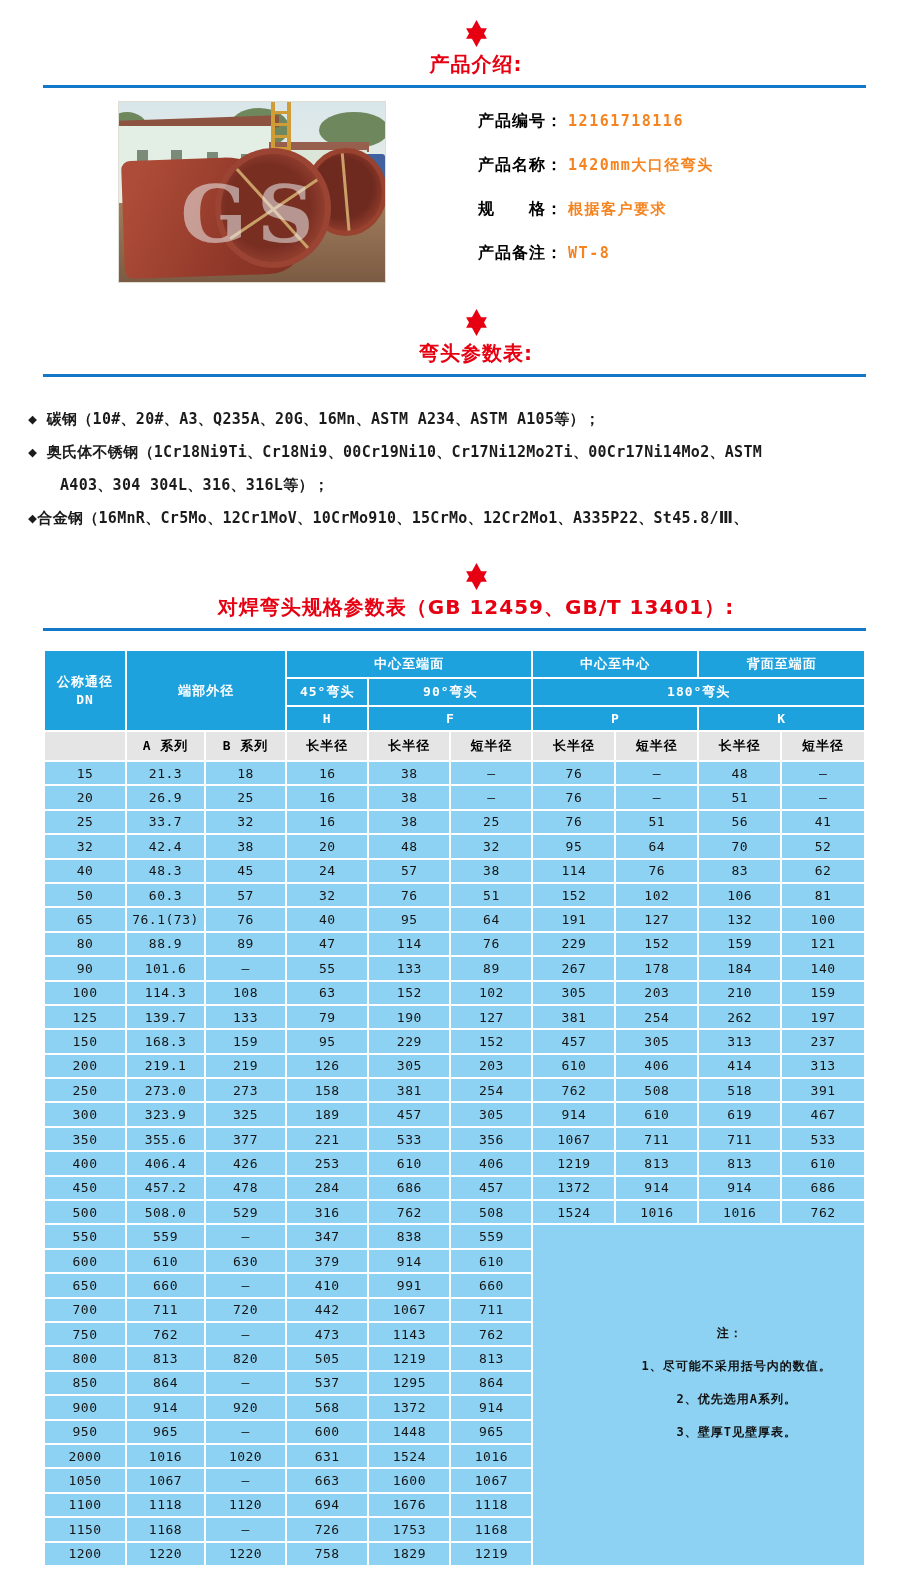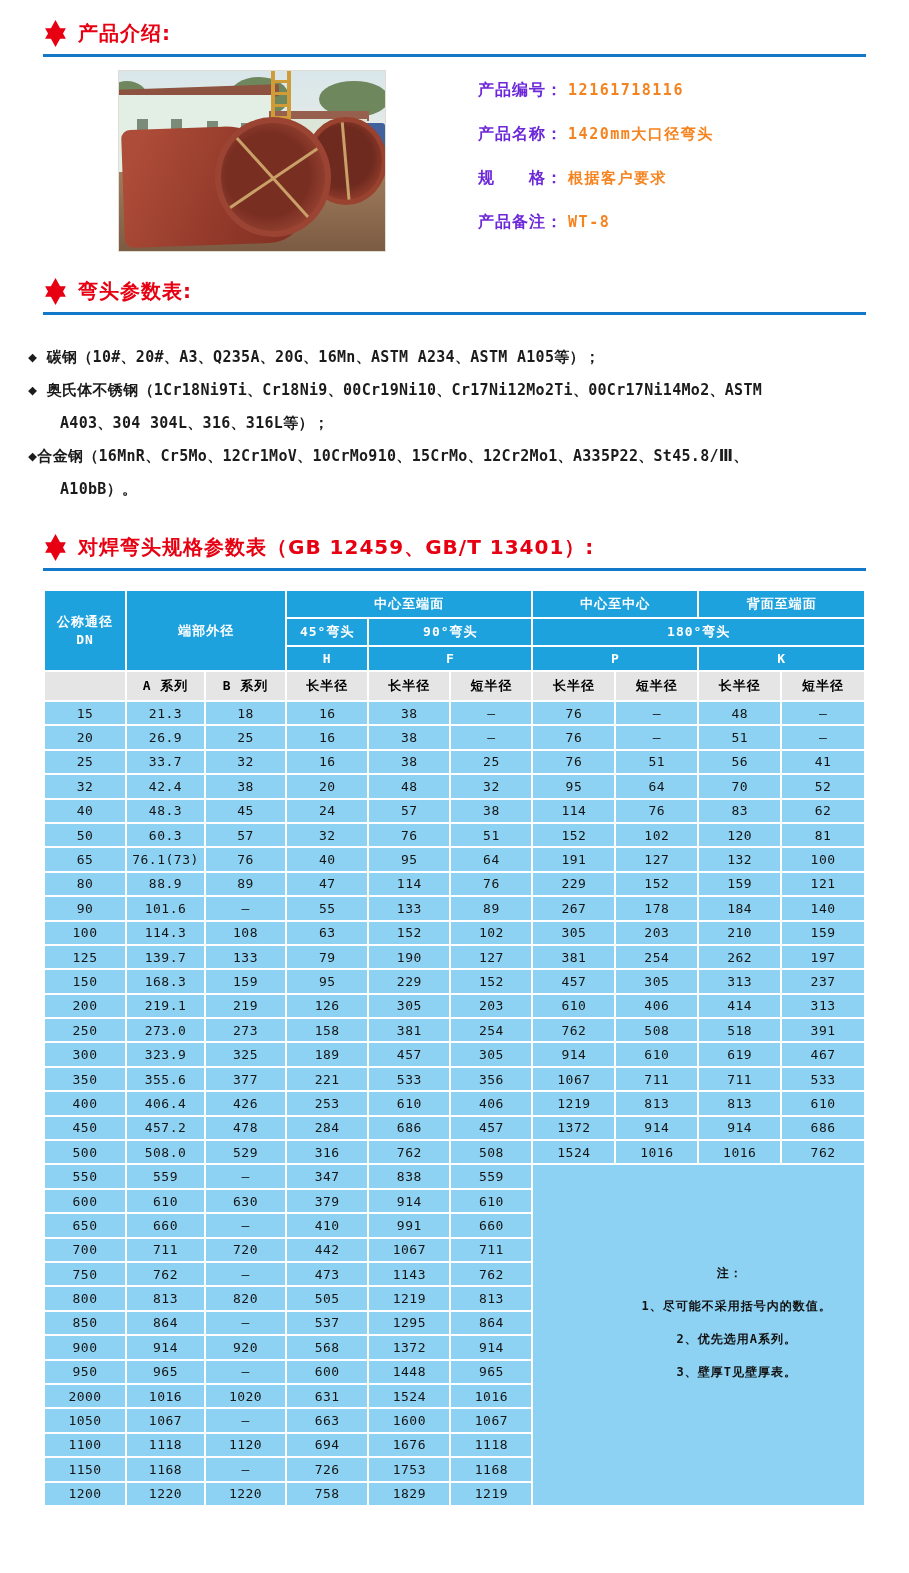--- a/index.html
+++ b/index.html
@@ -3,21 +3,21 @@
 <meta charset="utf-8">
 <style>
   html,body { margin:0; padding:0; }
   body {
     width:909px; min-height:1573px; background:#ffffff;
     font-family:"DejaVu Sans","Liberation Sans",sans-serif;
     color:#1b1b1b;
   }
 
   
-  .section-header { display:flex; align-items:center; gap:10px; margin-left:43px; }
+  .section-header { display:flex; align-items:center; gap:4px; margin-left:43px;flex-direction:column; }
   .star-icon { width:25px; height:27px; flex:0 0 auto; }
   .section-title {
     color:#e60012; font-size:20px; font-weight:bold; letter-spacing:1px;
     font-family:"DejaVu Sans","Liberation Serif",sans-serif;
   }
   .rule { height:3px; background:#1478c8; margin:7px 43px 0 43px; }
 
   #sec-intro { padding-top:20px; }
   #sec-params { margin-top:22px; }
   #sec-spec  { margin-top:28px; }
@@ -58,21 +58,21 @@
     background:radial-gradient(circle at 45% 48%, #792e22 52%, #93402f 74%, #aa5240 92%);
     border:6px solid #9c4433; }
   .ph-brace { position:absolute; left:-8%; top:50%; width:116%; height:3px; background:#c9a068; }
   .b1 { transform:rotate(48deg); } .b2 { transform:rotate(-34deg); } .b3 { transform:rotate(85deg); }
   .ph-watermark { position:absolute; left:50%; top:62%; transform:translate(-50%,-50%);
     font-family:"DejaVu Serif","Liberation Serif",serif; font-weight:bold; font-size:78px;
     color:rgba(235,235,235,.55); letter-spacing:10px; z-index:5; }
 
   .product-info { margin-left:92px; padding-top:10px; }
   .info-row { margin-bottom:23px; white-space:nowrap; }
-  .info-label { font-size:16px; font-weight:bold; color:#6d28d9; letter-spacing:1px; }
+  .info-label { font-size:16px; font-weight:bold; color:#000000; letter-spacing:1px; }
   .info-value { font-size:15px; font-weight:bold; color:#f5831f; letter-spacing:1.5px;
     font-family:"DejaVu Sans Mono","DejaVu Sans",monospace; }
 
   
   .bullets { margin:26px 40px 0 28px; }
   .bullet-line { font-size:15px; font-weight:bold; line-height:33px; letter-spacing:.3px;
     font-family:"DejaVu Sans Mono","DejaVu Sans",monospace; white-space:nowrap; }
   .bullet-cont { margin-left:32px; }
 
   
@@ -122,20 +122,21 @@
       <div class="ph-truck"></div>
       <div class="ph-ground"></div>
       <div class="ph-face ph-face-right">
         <div class="ph-brace b3"></div>
       </div>
       <div class="ph-elbow-main"></div>
       <div class="ph-face ph-face-main">
         <div class="ph-brace b1"></div>
         <div class="ph-brace b2"></div>
       </div>
+      <div class="ph-watermark">GS</div>
     </div>
 
     <div class="product-info">
       <div class="info-row">
         <span class="info-label">产品编号：</span>
         <span class="info-value">12161718116</span>
       </div>
       <div class="info-row">
         <span class="info-label">产品名称：</span>
         <span class="info-value">1420mm大口径弯头</span>
@@ -160,21 +161,20 @@
     </svg>
     <span class="section-title">弯头参数表:</span>
   </div>
   <div class="rule"></div>
 
   <div class="bullets">
     <div class="bullet-line">◆ 碳钢（10#、20#、A3、Q235A、20G、16Mn、ASTM A234、ASTM A105等）；</div>
     <div class="bullet-line">◆ 奥氏体不锈钢（1Cr18Ni9Ti、Cr18Ni9、00Cr19Ni10、Cr17Ni12Mo2Ti、00Cr17Ni14Mo2、ASTM</div>
     <div class="bullet-line bullet-cont">A403、304 304L、316、316L等）；</div>
     <div class="bullet-line">◆合金钢（16MnR、Cr5Mo、12Cr1MoV、10CrMo910、15CrMo、12Cr2Mo1、A335P22、St45.8/Ⅲ、</div>
-    <div class="bullet-line bullet-cont">A10bB）。</div>
   </div>
 </div>
 
 <div id="sec-spec">
   <div class="section-header">
     <svg class="star-icon" viewBox="0 0 24 26">
       <polygon points="12,0 22,18 2,18" fill="#e60012"></polygon>
       <polygon points="12,26 2,8 22,8" fill="#e60012"></polygon>
     </svg>
     <span class="section-title">对焊弯头规格参数表（GB 12459、GB/T 13401）:</span>
@@ -293,21 +293,21 @@
           </tr>
           <tr>
             <td>50</td>
             <td>60.3</td>
             <td>57</td>
             <td>32</td>
             <td>76</td>
             <td>51</td>
             <td>152</td>
             <td>102</td>
-            <td>120</td>
+            <td>106</td>
             <td>81</td>
           </tr>
           <tr>
             <td>65</td>
             <td>76.1(73)</td>
             <td>76</td>
             <td>40</td>
             <td>95</td>
             <td>64</td>
             <td>191</td>

